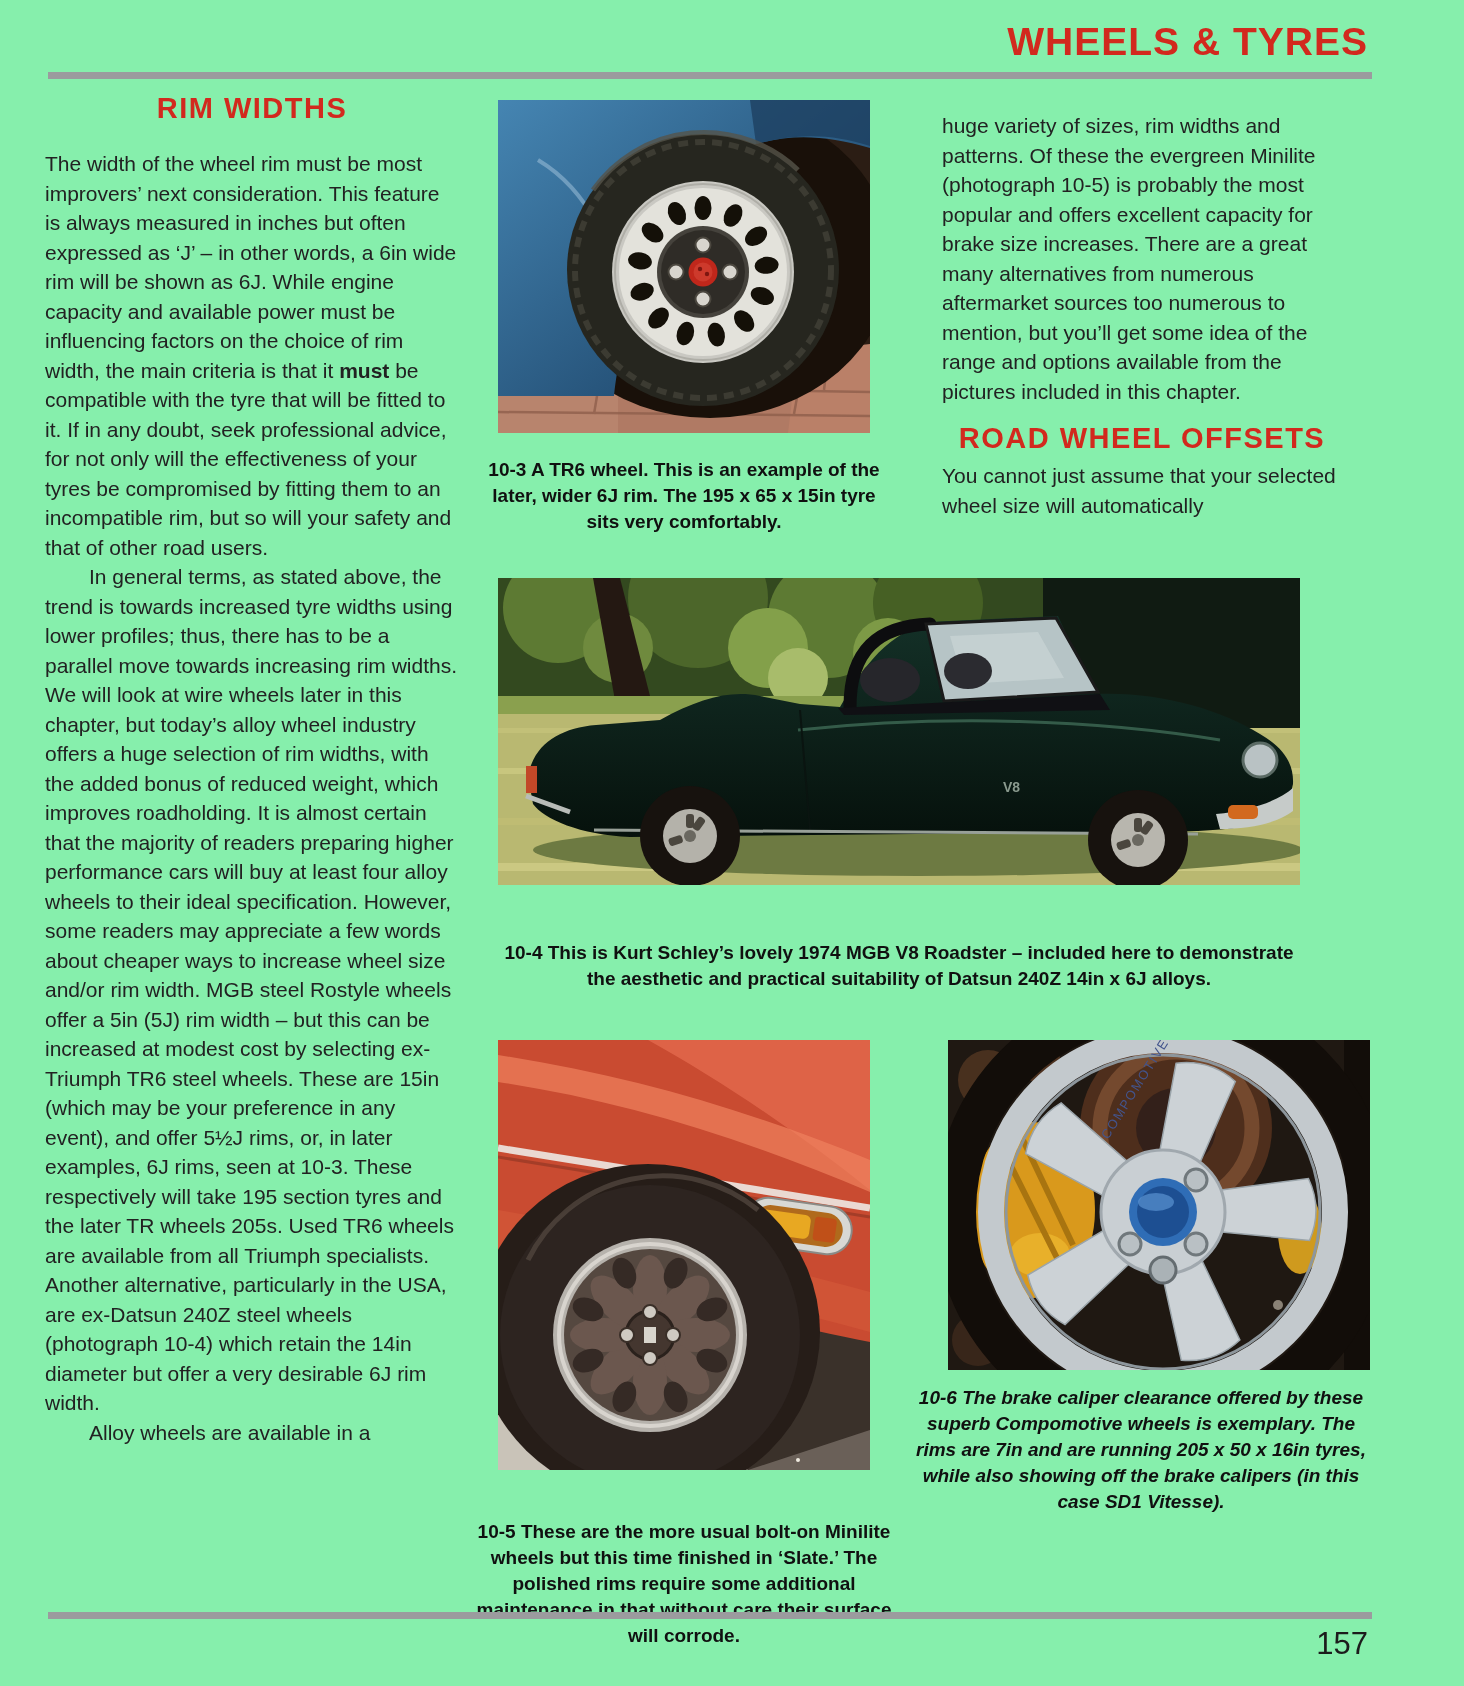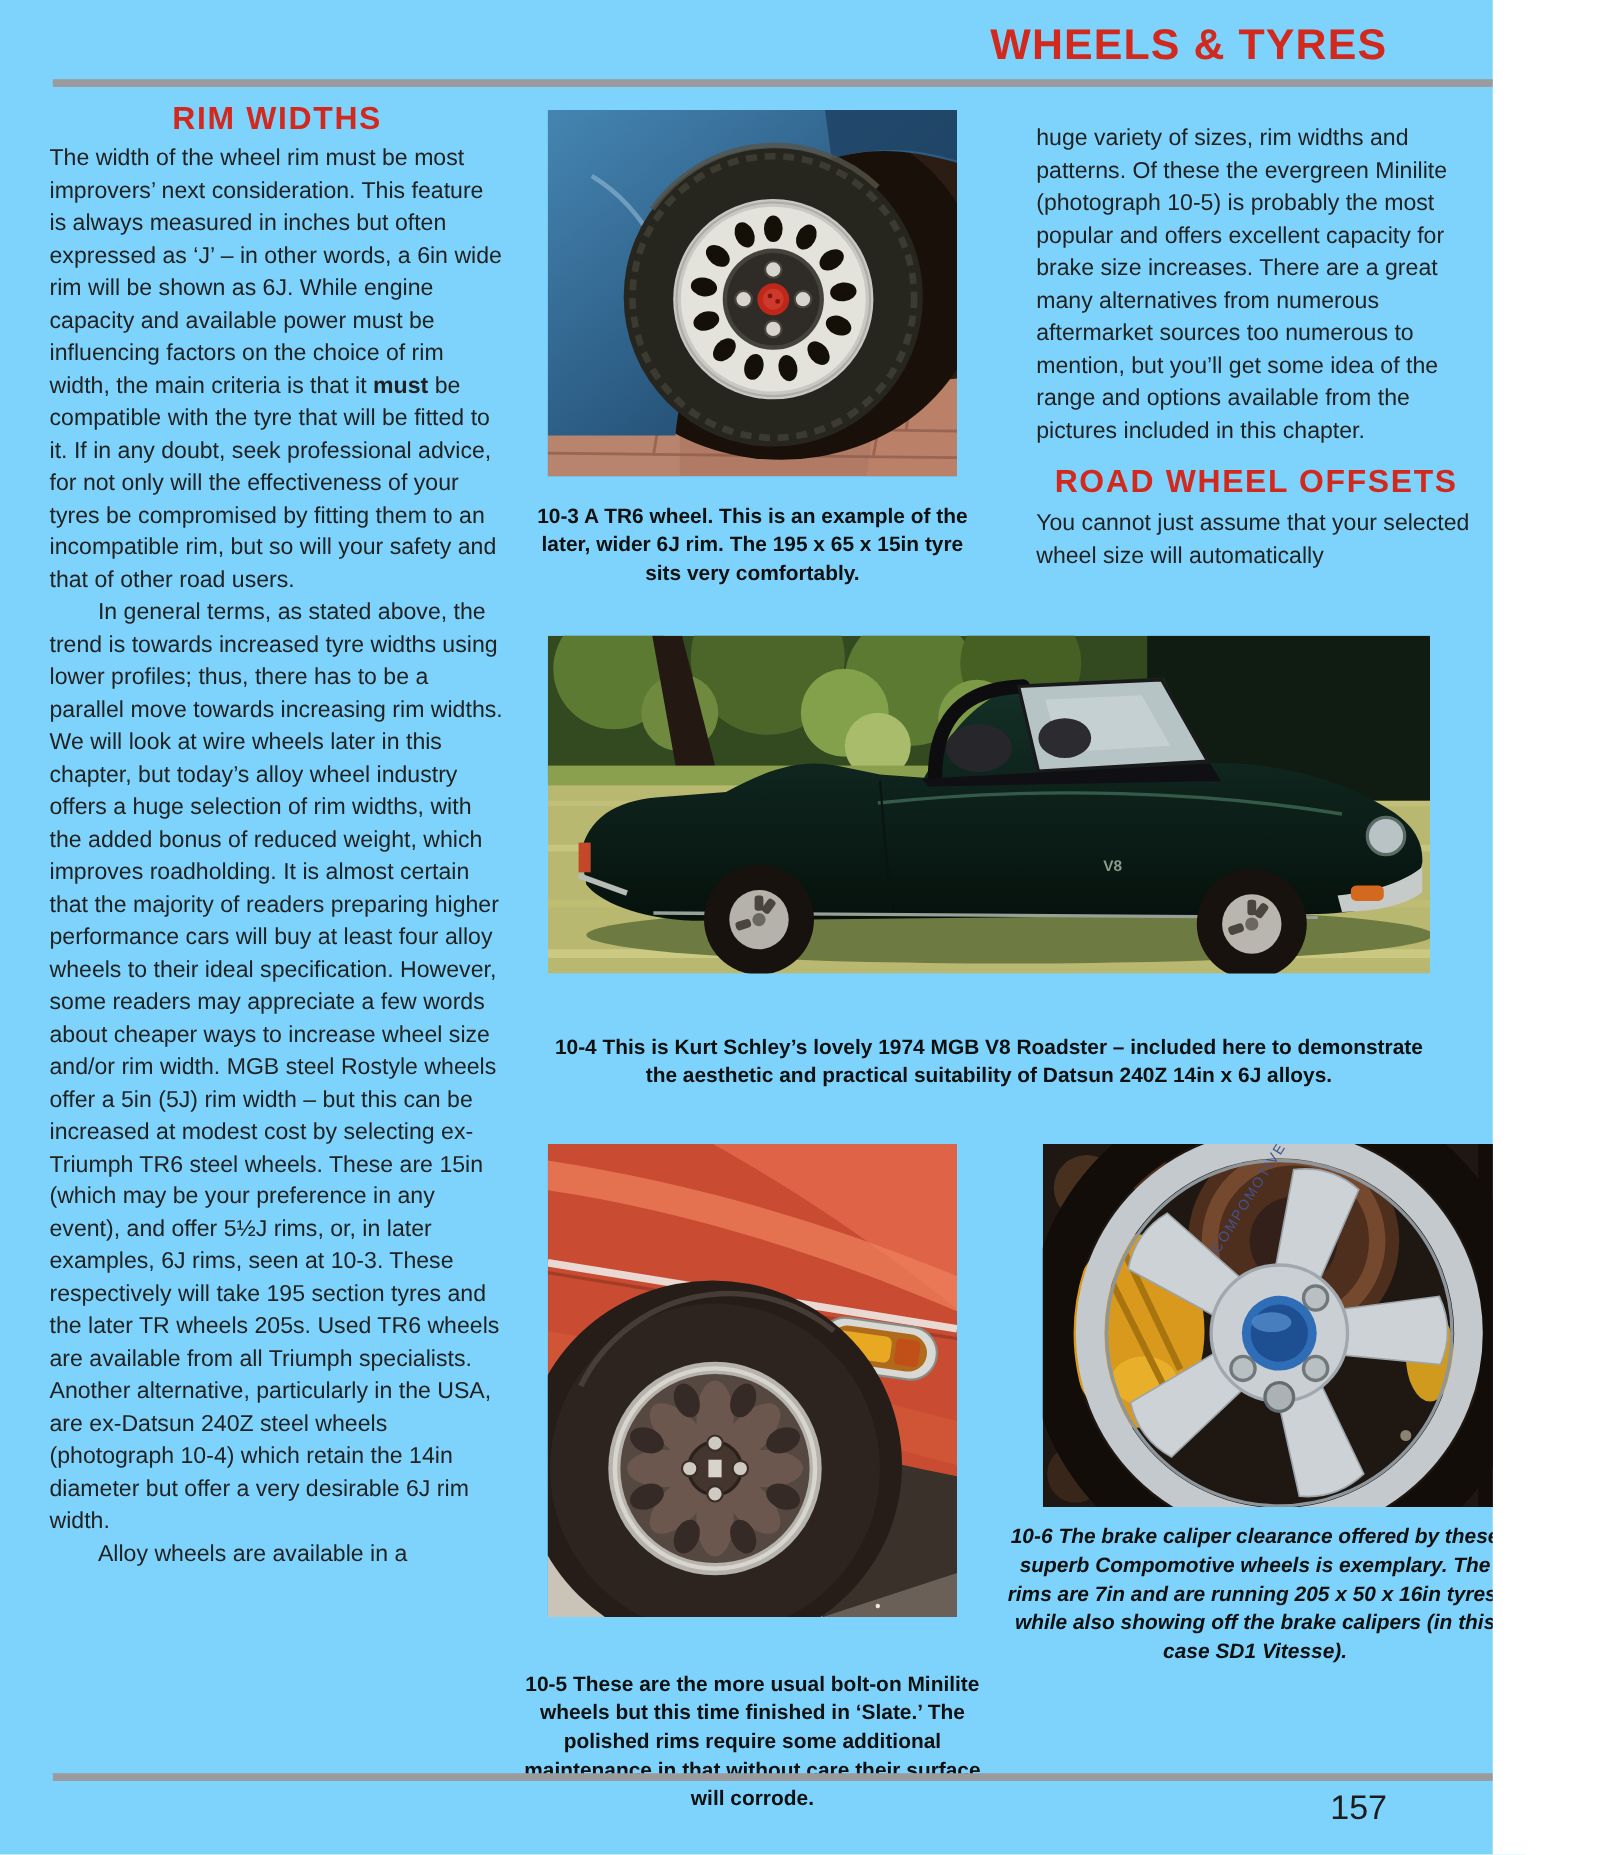--- a/index.html
+++ b/index.html
@@ -1,31 +1,31 @@
 <!DOCTYPE html>
 <html><head>
 <meta charset="utf-8">
 <style>
   html,body{margin:0;padding:0;background:#ffffff;}
   .page{
-    position:relative;width:1357px;height:1686px;background:#7dd3fc;
+    position:relative;width:1464px;height:1686px;background:#86efac;
     font-family:"Liberation Sans",sans-serif;color:#1f1f1f;overflow:hidden;
   }
   .page-title{
     position:absolute;top:20px;right:96px;margin:0;
     font-size:39px;font-weight:bold;color:#d2291e;letter-spacing:1px;
   }
   .rule{position:absolute;left:48px;width:1324px;height:7px;background:#9b9b9e;}
   .rule-top{top:72px;}
   .rule-bottom{top:1612px;}
   .col{position:absolute;}
   .col-left{left:45px;top:92px;width:414px;}
   .col-right{left:942px;top:111px;width:400px;}
   h2.sec{
-    margin:0 0 4px 0;text-align:center;
+    margin:0 0 24px 0;text-align:center;
     font-size:29px;font-weight:bold;color:#d2291e;letter-spacing:1.5px;
   }
   p.body{margin:0;font-size:21px;line-height:29.5px;color:#222;}
   p.body.indent{text-indent:44px;}
   .col-right h2.sec{margin:16px 0 6px 0;}
   figure{position:absolute;margin:0;}
   figure svg{display:block;}
   .cap{
     position:absolute;margin:0;text-align:center;
     font-size:19px;line-height:26px;font-weight:bold;color:#101010;

